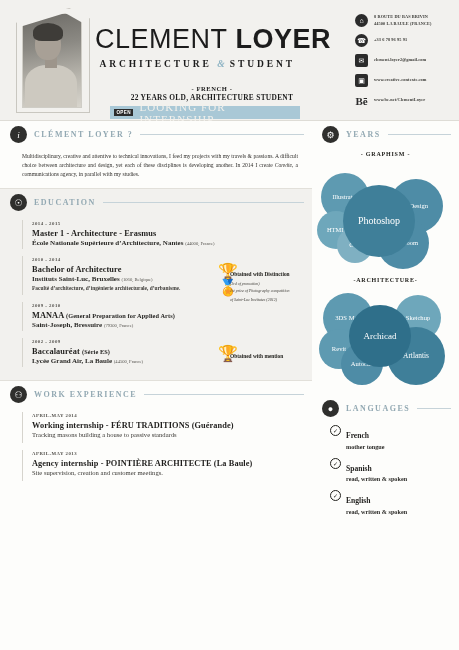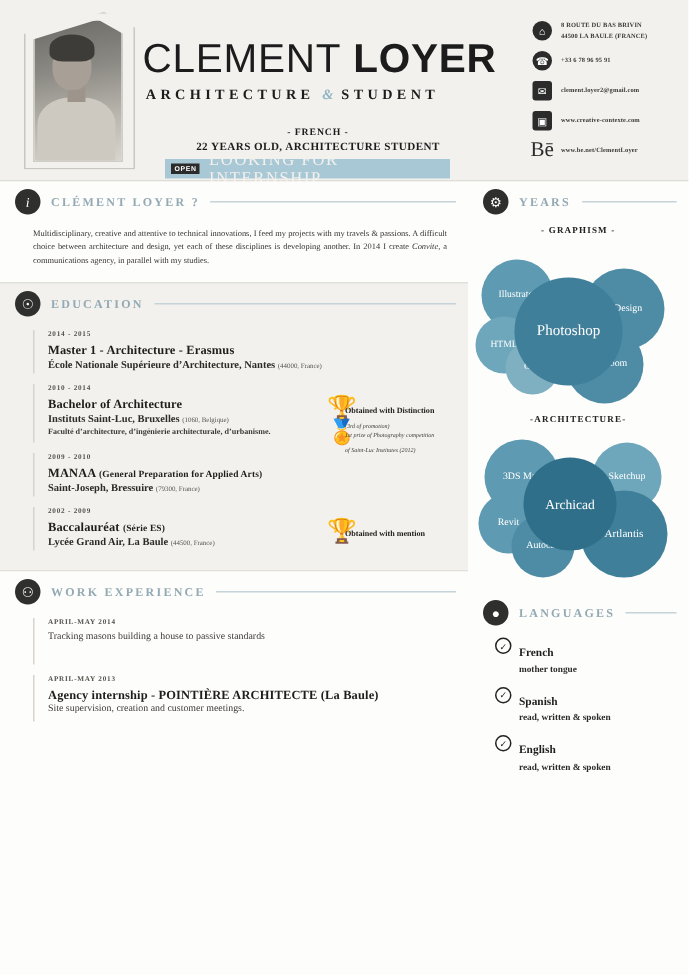--- a/index.html
+++ b/index.html
@@ -31,21 +31,21 @@
     position:absolute;left:2px;bottom:0;width:52px;height:42px;border-radius:42% 42% 0 0;
     background:#cdc9c0;
   }
   .photo .neck{position:absolute;left:22px;top:42px;width:12px;height:12px;background:#9d958b;}
   .photo-frame{
     position:absolute;left:16px;top:8px;width:72px;height:103px;
     border:1px solid #c9c7c0;
     clip-path:polygon(0 14%,72% 0,100% 10%,100% 100%,0 100%);
   }
 
-  .name-block{position:absolute;left:95px;top:26px;width:200px;text-align:center;}
+  .name-block{position:absolute;left:95px;top:26px;width:200px;text-align:right;}
   .name{
     font-family:"Liberation Sans", sans-serif;
     font-size:27px;letter-spacing:0.5px;color:#1c1c1c;line-height:1;white-space:nowrap;
   }
   .name .light{font-weight:300;}
   .name .bold{font-weight:bold;}
   .subname{
     font-family:"Liberation Serif", serif;font-weight:bold;
     font-size:9.5px;letter-spacing:2.9px;color:#1c1c1c;margin-top:6px;white-space:nowrap;
   }
@@ -67,21 +67,21 @@
     margin-left:6px;font-size:11px;letter-spacing:1.1px;color:#f3f1ec;font-weight:normal;
   }
 
   .contacts{position:absolute;left:355px;top:14px;width:100px;}
   .crow{display:flex;align-items:center;margin-bottom:7px;}
   .cicon{
     width:13px;height:13px;border-radius:50%;background:#2b2b2b;color:#fff;
     display:flex;align-items:center;justify-content:center;font-size:7px;flex:0 0 13px;
   }
   .cicon.sq{border-radius:2px;}
-  .cicon.plain{background:transparent;color:#2b2b2b;font-weight:normal;font-size:14px;border-radius:0;}
+  .cicon.plain{background:transparent;color:#2b2b2b;font-weight:bold;font-size:11px;border-radius:0;}
   .ctext{margin-left:6px;font-size:4.3px;font-weight:bold;color:#3a3a36;line-height:1.45;letter-spacing:0.1px;}
 
   
   .cols{display:flex;height:530px;}
   .left{width:312px;position:relative;}
   .right{width:147px;position:relative;background:#fdfdfb;}
 
   
   .sec{display:flex;align-items:center;padding:5px 8px 3px 10px;}
   .sec .bub{
@@ -295,20 +295,24 @@
 
       <div class="white">
         <div class="sec">
           <span class="bub">⚇</span>
           <span class="stitle">WORK EXPERIENCE</span>
           <span class="rule"></span>
         </div>
         <div class="entries">
           <div class="entry" style="height:28px;">
             <div class="edate">APRIL-MAY 2014</div>
+            <div class="etitle">
+              <span>Working internship - </span><span>FÉRU TRADITIONS</span>
+              <span>(Guérande)</span>
+            </div>
             <div class="edesc norm">Tracking masons building a house to passive standards</div>
           </div>
           <div class="entry" style="height:28px;">
             <div class="edate">APRIL-MAY 2013</div>
             <div class="etitle">
               <span>Agency internship - </span><span>POINTIÈRE ARCHITECTE</span>
               <span>(La Baule)</span>
             </div>
             <div class="edesc norm">Site supervision, creation and customer meetings.</div>
           </div>

